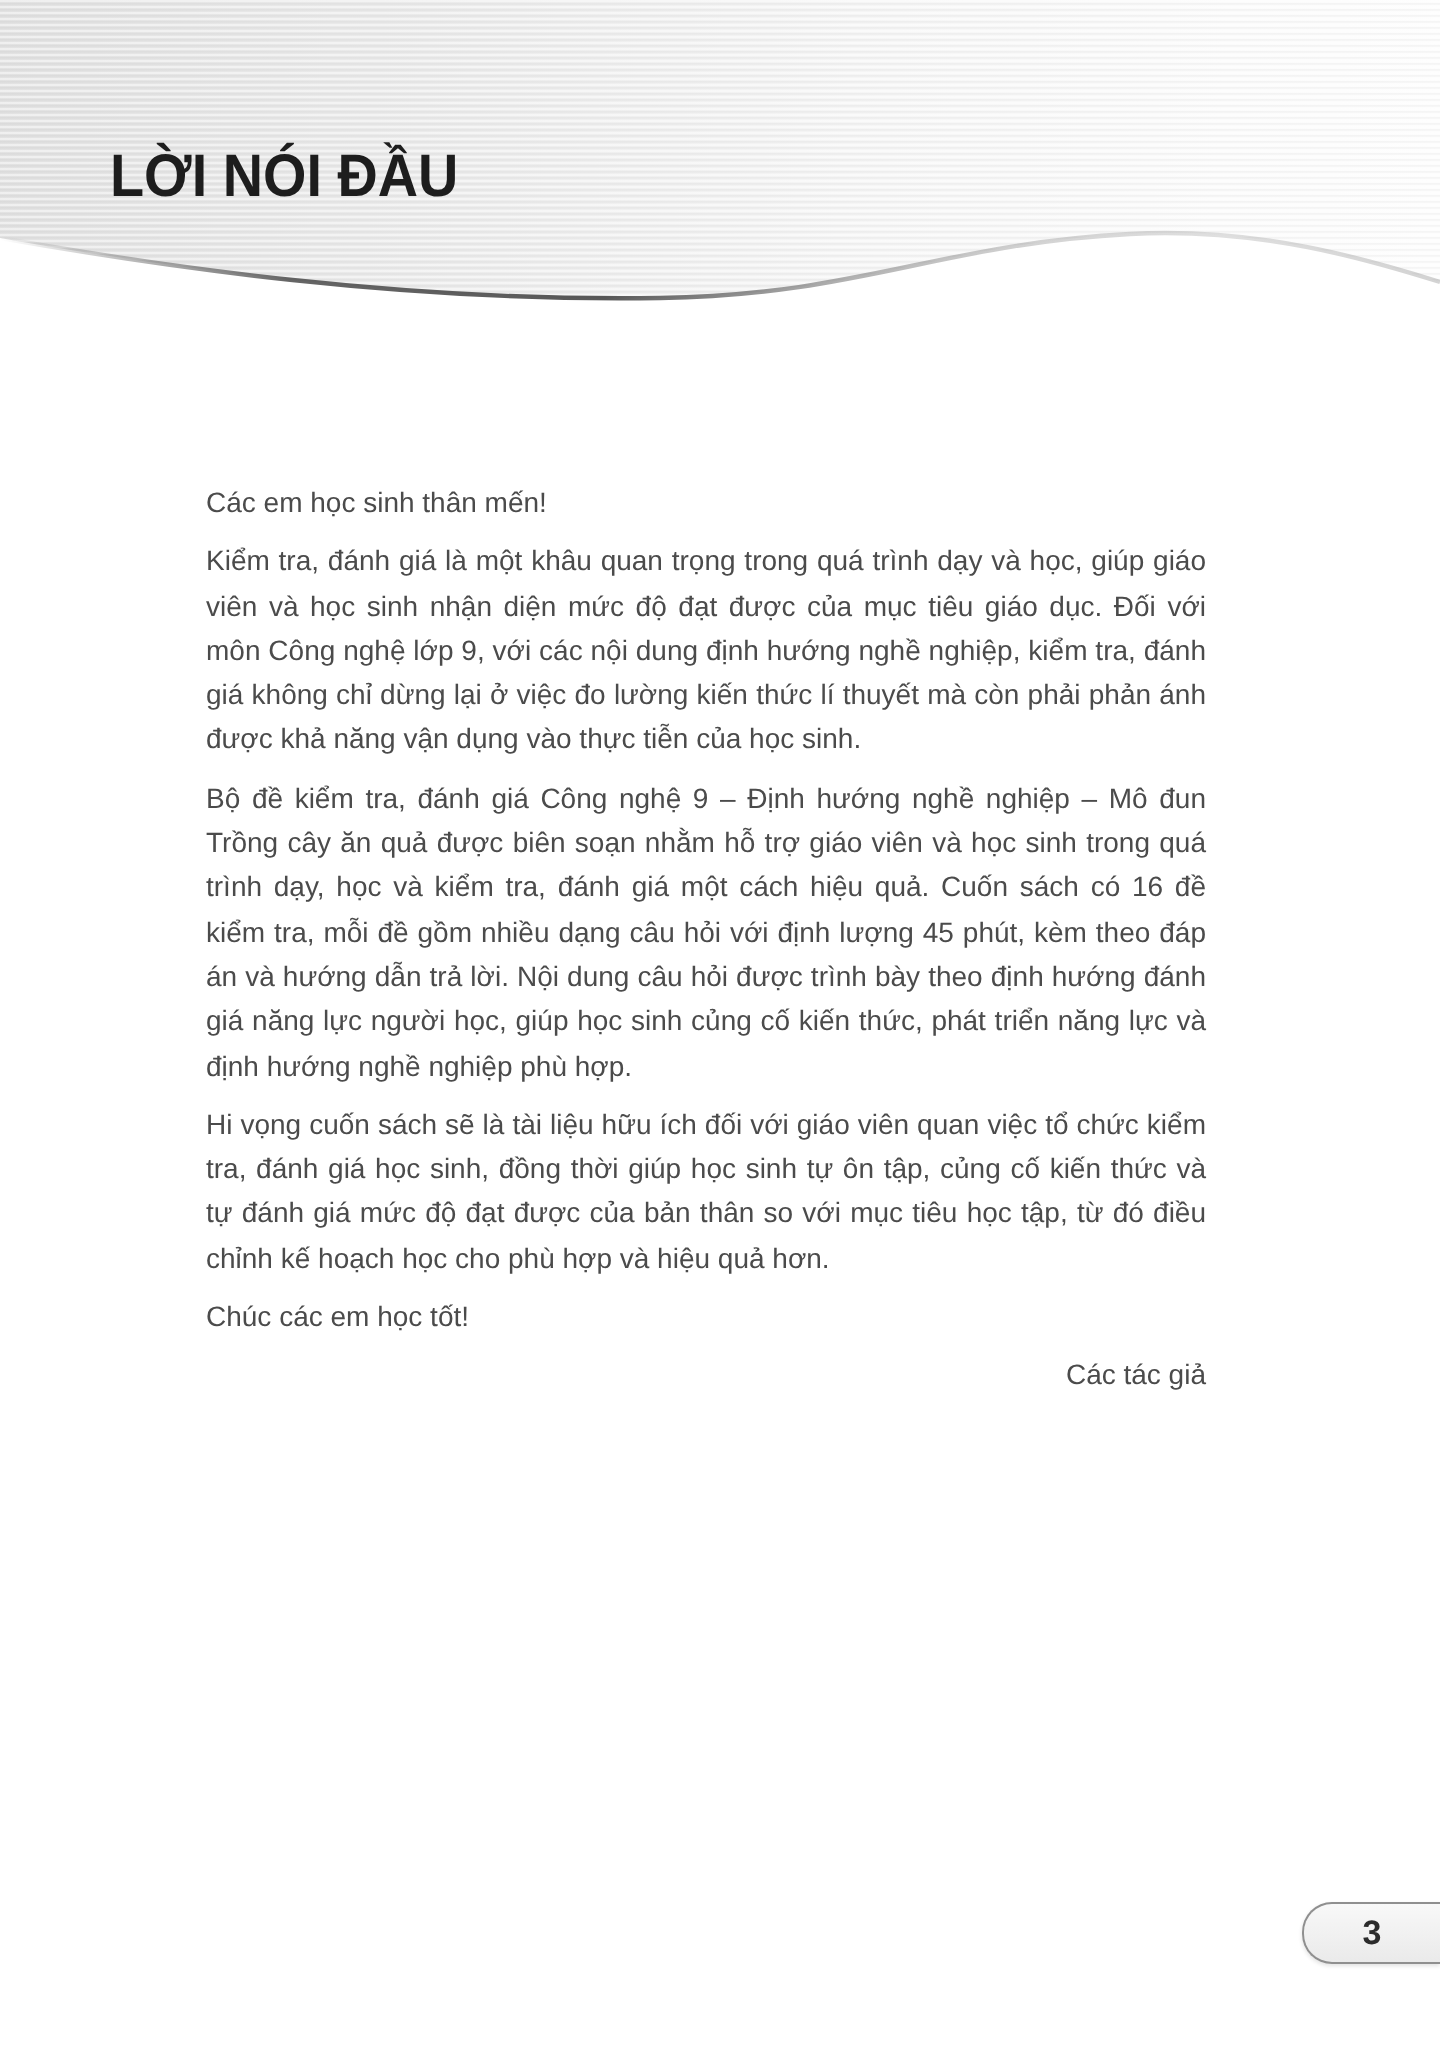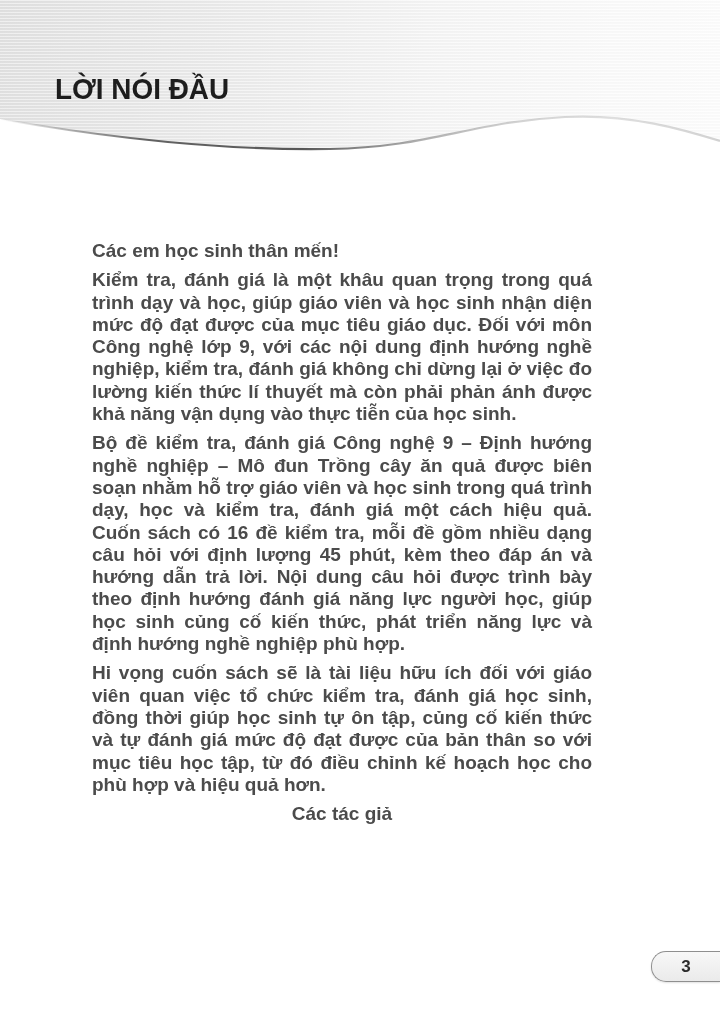--- a/index.html
+++ b/index.html
@@ -38,38 +38,37 @@
     letter-spacing: 0px;
     color: var(--title-color, #1d1d1d);
     transform: scaleX(0.93);
     transform-origin: left center;
     white-space: nowrap;
   }
 
   
   .preface-text {
     position: absolute;
-    left: 92px;
+    left: 103px;
     top: 240px;
     width: 500px;
     color: var(--body-text, #4b4b4b);
-    font-size: 19px;
+    font-size: 14px;
     line-height: 22.3px;
-    font-weight: bold;
   }
   .preface-text p {
     margin: 0 0 7px 0;
     text-align: justify;
     text-justify: inter-word;
   }
   .preface-text p.no-justify {
     text-align: left;
   }
   .preface-text p.signature {
-    text-align: center;
+    text-align: right;
     margin-top: 2px;
   }
 
   
   .page-number-tab {
     position: absolute;
     top: 951px;
     right: 0;
     width: 69px;
     height: 31px;
@@ -127,20 +126,21 @@
       <path d="M0,119 C80,133 200,151 330,149 C430,147.5 470,122 565,117 C630,113.5 685,130 720,141" fill="none" stroke="url(#strokeFade)" stroke-width="2.2"></path>
     </svg>
     <div class="chapter-title">LỜI NÓI ĐẦU</div>
   </div>
 
   <div class="preface-text">
     <p class="no-justify">Các em học sinh thân mến!</p>
     <p>Kiểm tra, đánh giá là một khâu quan trọng trong quá trình dạy và học, giúp giáo viên và học sinh nhận diện mức độ đạt được của mục tiêu giáo dục. Đối với môn Công nghệ lớp 9, với các nội dung định hướng nghề nghiệp, kiểm tra, đánh giá không chỉ dừng lại ở việc đo lường kiến thức lí thuyết mà còn phải phản ánh được khả năng vận dụng vào thực tiễn của học sinh.</p>
     <p>Bộ đề kiểm tra, đánh giá Công nghệ 9 – Định hướng nghề nghiệp – Mô đun Trồng cây ăn quả được biên soạn nhằm hỗ trợ giáo viên và học sinh trong quá trình dạy, học và kiểm tra, đánh giá một cách hiệu quả. Cuốn sách có 16 đề kiểm tra, mỗi đề gồm nhiều dạng câu hỏi với định lượng 45 phút, kèm theo đáp án và hướng dẫn trả lời. Nội dung câu hỏi được trình bày theo định hướng đánh giá năng lực người học, giúp học sinh củng cố kiến thức, phát triển năng lực và định hướng nghề nghiệp phù hợp.</p>
     <p>Hi vọng cuốn sách sẽ là tài liệu hữu ích đối với giáo viên quan việc tổ chức kiểm tra, đánh giá học sinh, đồng thời giúp học sinh tự ôn tập, củng cố kiến thức và tự đánh giá mức độ đạt được của bản thân so với mục tiêu học tập, từ đó điều chỉnh kế hoạch học cho phù hợp và hiệu quả hơn.</p>
+    <p class="no-justify">Chúc các em học tốt!</p>
     <p class="signature">Các tác giả</p>
   </div>
 
   <div class="page-number-tab">
     <span class="page-number">3</span>
   </div>
 
 </div>
 
 </body></html>

